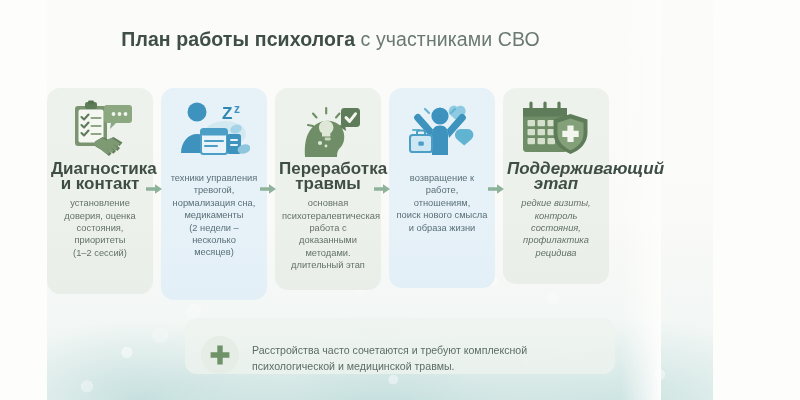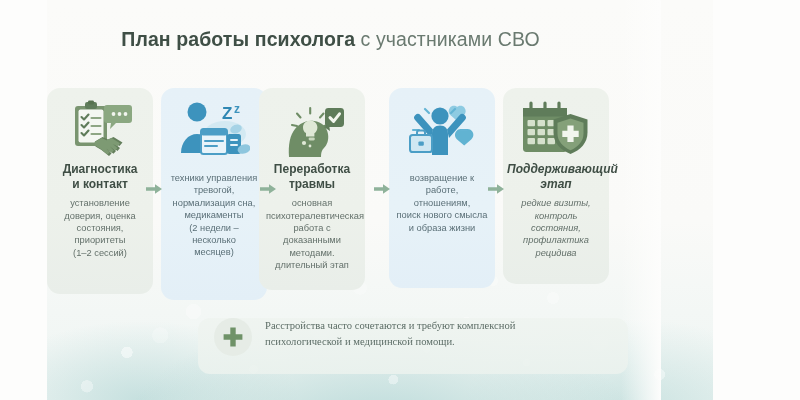--- a/index.html
+++ b/index.html
@@ -60,44 +60,44 @@
   #row{position:absolute;left:47px;top:88px;width:666px;height:212px;}
   .card{
     position:absolute;top:0;width:106px;border-radius:13px;
     box-sizing:border-box;padding:10px 4px 8px;
     text-align:center;
   }
   .card.g{background:linear-gradient(180deg,#eef2ec 0%,#edf1eb 60%,#e9eee9 100%);}
   .card.b{background:linear-gradient(180deg,#e6f1f8 0%,#e7f2f8 60%,#e3eff7 100%);}
   .card.c1{left:0;height:206px;}
   .card.c2{left:114px;height:212px;}
-  .card.c3{left:212px;height:202px;}
+  .card.c3{left:228px;height:202px;}
   .card.c4{left:342px;height:200px;}
   .card.c5{left:456px;height:196px;font-style:italic;}
 
   .icon{height:62px;display:flex;align-items:center;justify-content:center;}
   .icon svg{display:block;}
 
-  .ctitle{font-weight:bold;font-size:12px;line-height:14.6px;margin-top:2px;}
+  .ctitle{font-weight:bold;font-size:17px;line-height:14.6px;margin-top:2px;}
   .card.g .ctitle{color:#3f4e45;}
   .card.b .ctitle{color:#2c7b96;}
   .cbody{font-size:9.3px;line-height:12.4px;margin-top:6px;padding:0 3px;color:#63706a;}
   .card.b .cbody{color:#5a6f77;margin-top:12px;}
 
   
   .arrow{position:absolute;top:95px;width:16px;height:12px;}
   .arrow svg{display:block;}
   .a1{left:99px;} .a2{left:213px;} .a3{left:327px;} .a4{left:441px;}
 
   
   #banner{
-    position:absolute;left:198px;top:318px;width:430px;height:56px;
+    position:absolute;left:185px;top:318px;width:430px;height:56px;
     border-radius:12px;box-sizing:border-box;
     background:linear-gradient(180deg,rgba(239,244,240,.93) 0%,rgba(235,242,238,.90) 100%);
-    display:flex;align-items:flex-start;padding:0 16px;font-family:Liberation Serif, serif;
+    display:flex;align-items:flex-end;padding:0 16px;
   }
   #bannerIcon{flex:0 0 auto;width:38px;height:38px;border-radius:50%;
     background:#e6ece6;display:flex;align-items:center;justify-content:center;margin-right:13px;}
   #bannerText{font-size:10.6px;line-height:15.5px;color:#5c6d66;}
 </style>
 </head>
 <body>
 
 <div id="stage">
 
@@ -282,17 +282,17 @@
   </div>
 
   <div id="banner">
     <div id="bannerIcon">
       <svg width="22" height="22" viewBox="0 0 22 22">
         <path d="M8.3 1.6h5.4v6.7h6.7v5.4h-6.7v6.7H8.3v-6.7H1.6V8.3h6.7z" fill="#6f9268" rx="1"></path>
       </svg>
     </div>
     <div id="bannerText">
       <div>Расстройства часто сочетаются и требуют комплексной</div>
-      <div>психологической и медицинской помощи.</div>
+      <div>психологической и медицинской травмы.</div>
     </div>
   </div>
 
 </div>
 
 </body></html>

